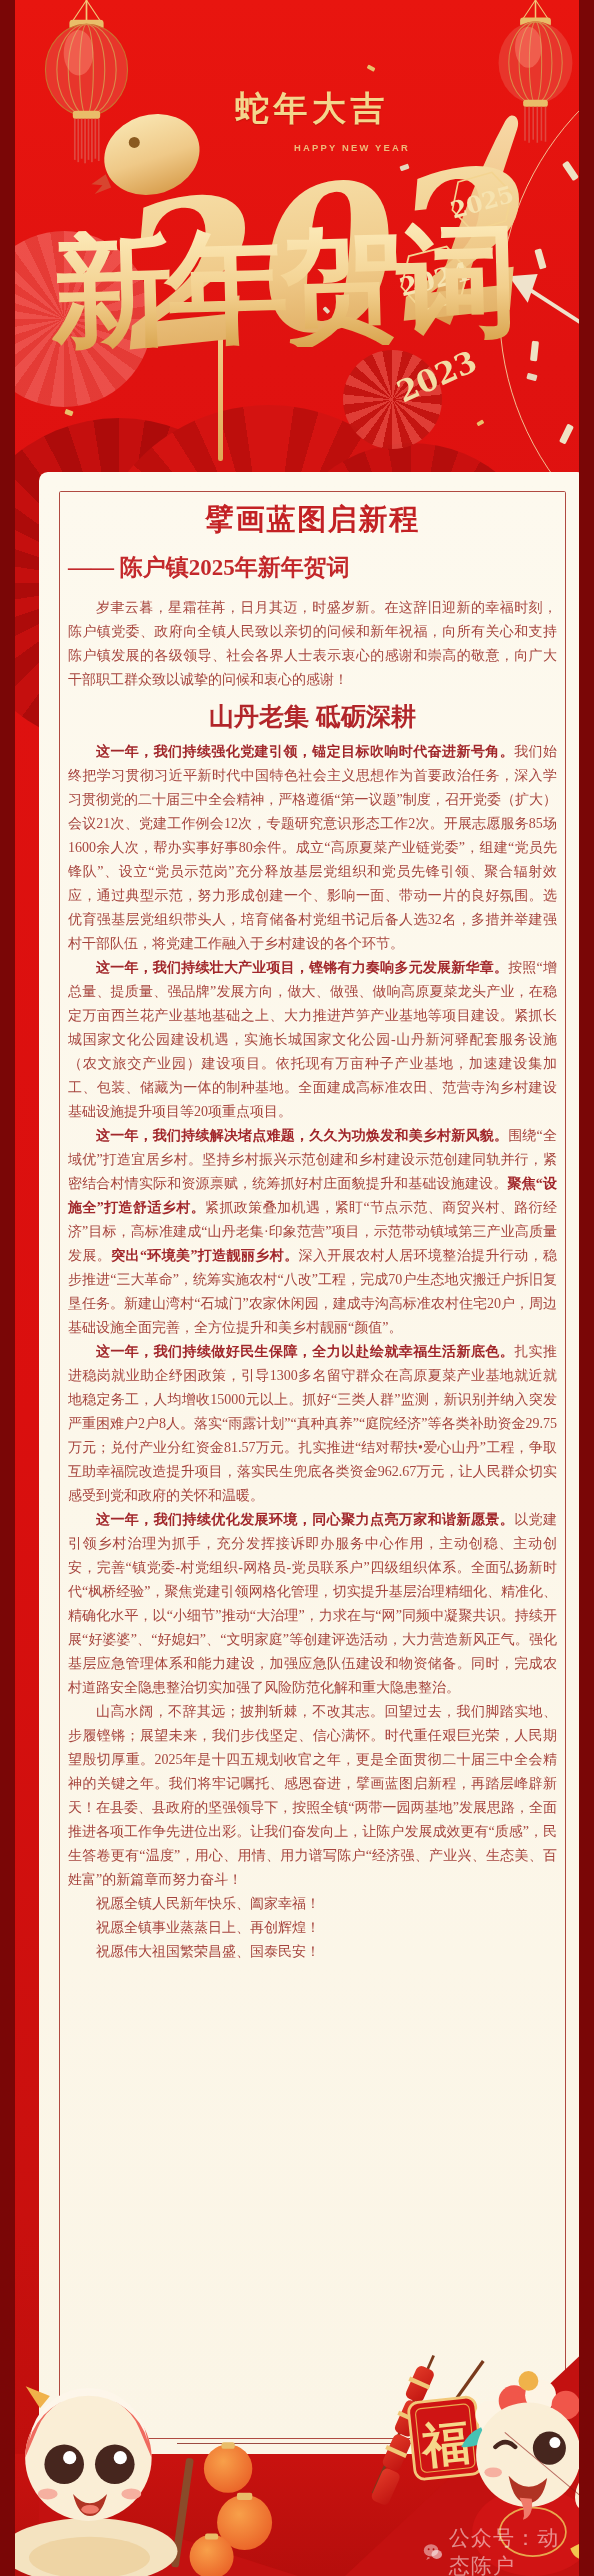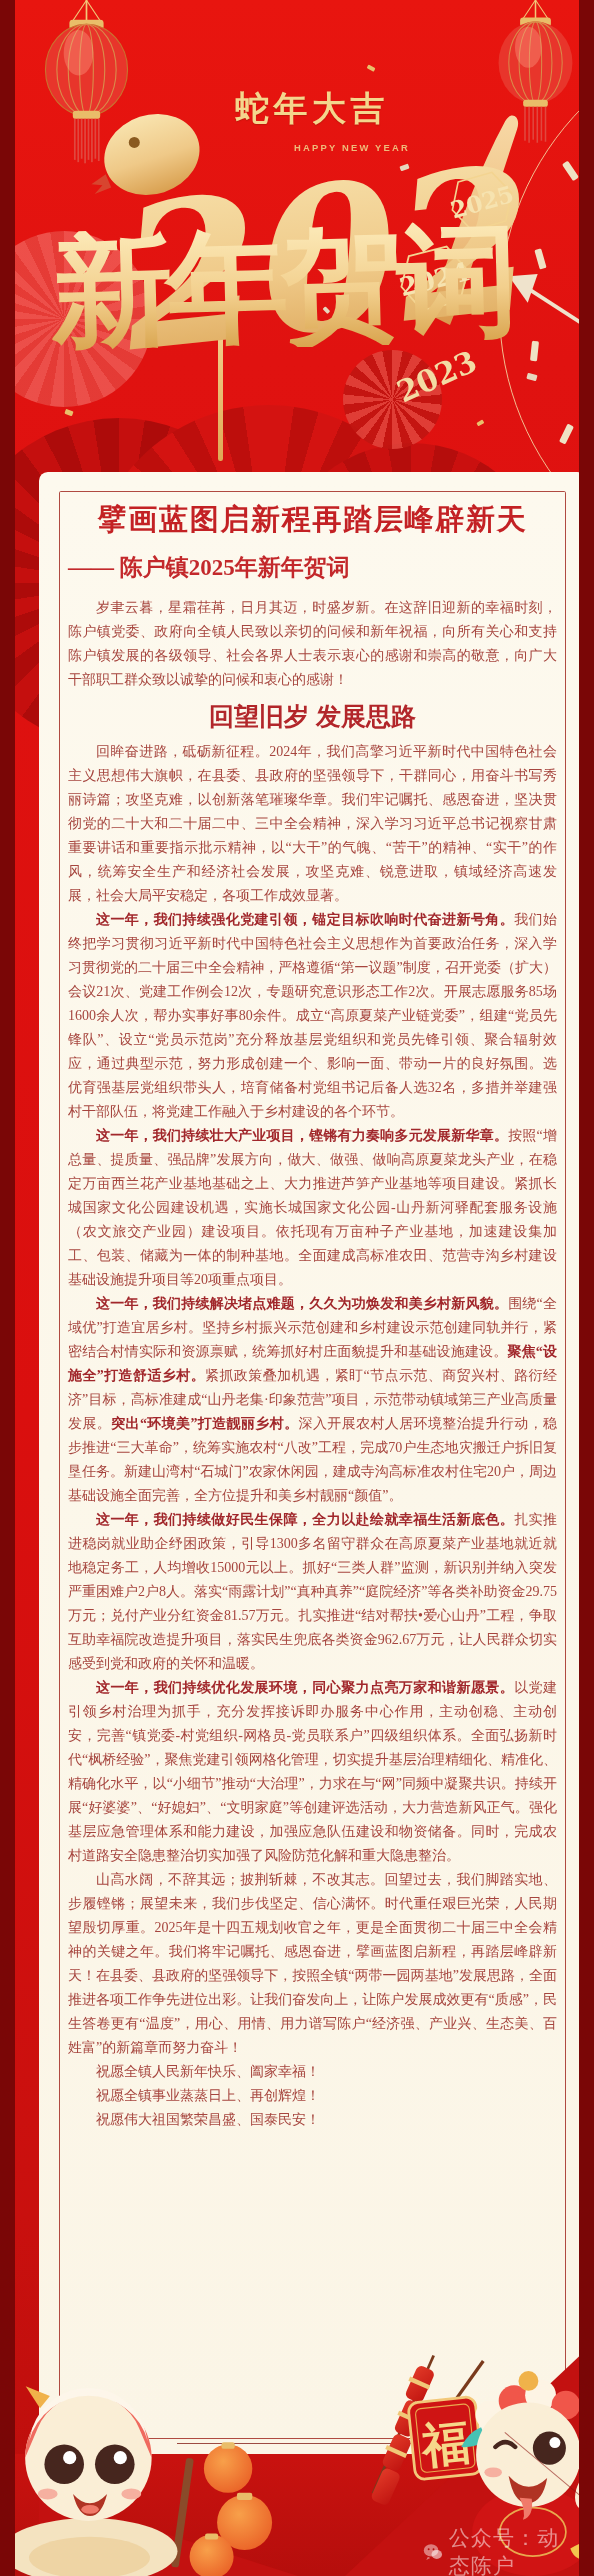--- a/index.html
+++ b/index.html
@@ -180,27 +180,25 @@
     <div class="y2023">2023</div>
 
     <div class="calli">新年贺词</div>
   </div>
 
   <div class="card">
     <div class="inner-border"></div>
     <div class="card-content">
       <div class="art-title">
         <span>擘画蓝图启新程</span>
-        <span>再踏层峰辟新天</span>
       </div>
       <div class="art-subtitle">—— 陈户镇2025年新年贺词</div>
       <div class="article" id="article-blocks">
           <p class="para"><span>岁聿云暮，星霜荏苒，日月其迈，时盛岁新。在这辞旧迎新的幸福时刻，陈户镇党委、政府向全镇人民致以亲切的问候和新年祝福，向所有关心和支持陈户镇发展的各级领导、社会各界人士表示衷心的感谢和崇高的敬意，向广大干部职工群众致以诚挚的问候和衷心的感谢！</span></p>
-          <h3 class="sec-heading">回望旧岁 发展思路</h3>
-          <p class="para"><span>回眸奋进路，砥砺新征程。2024年，我们高擎习近平新时代中国特色社会主义思想伟大旗帜，在县委、县政府的坚强领导下，干群同心，用奋斗书写秀丽诗篇；攻坚克难，以创新落笔璀璨华章。我们牢记嘱托、感恩奋进，坚决贯彻党的二十大和二十届二中、三中全会精神，深入学习习近平总书记视察甘肃重要讲话和重要指示批示精神，以“大干”的气魄、“苦干”的精神、“实干”的作风，统筹安全生产和经济社会发展，攻坚克难、锐意进取，镇域经济高速发展，社会大局平安稳定，各项工作成效显著。</span></p>
+          <h3 class="sec-heading">山丹老集 砥砺深耕</h3>
           <p class="para"><span class="b">这一年，我们持续强化党建引领，锚定目标吹响时代奋进新号角。</span><span>我们始终把学习贯彻习近平新时代中国特色社会主义思想作为首要政治任务，深入学习贯彻党的二十届三中全会精神，严格遵循“第一议题”制度，召开党委（扩大）会议21次、党建工作例会12次，专题研究意识形态工作2次。开展志愿服务85场1600余人次，帮办实事好事80余件。成立“高原夏菜产业链党委”，组建“党员先锋队”、设立“党员示范岗”充分释放基层党组织和党员先锋引领、聚合辐射效应，通过典型示范，努力形成创建一个、影响一面、带动一片的良好氛围。选优育强基层党组织带头人，培育储备村党组书记后备人选32名，多措并举建强村干部队伍，将党建工作融入于乡村建设的各个环节。</span></p>
           <p class="para"><span class="b">这一年，我们持续壮大产业项目，铿锵有力奏响多元发展新华章。</span><span>按照“增总量、提质量、强品牌”发展方向，做大、做强、做响高原夏菜龙头产业，在稳定万亩西兰花产业基地基础之上、大力推进芦笋产业基地等项目建设。紧抓长城国家文化公园建设机遇，实施长城国家文化公园-山丹新河驿配套服务设施（农文旅交产业园）建设项目。依托现有万亩种子产业基地，加速建设集加工、包装、储藏为一体的制种基地。全面建成高标准农田、范营寺沟乡村建设基础设施提升项目等20项重点项目。</span></p>
           <p class="para"><span class="b">这一年，我们持续解决堵点难题，久久为功焕发和美乡村新风貌。</span><span>围绕“全域优”打造宜居乡村。坚持乡村振兴示范创建和乡村建设示范创建同轨并行，紧密结合村情实际和资源禀赋，统筹抓好村庄面貌提升和基础设施建设。</span><span class="b">聚焦“设施全”打造舒适乡村。</span><span>紧抓政策叠加机遇，紧盯“节点示范、商贸兴村、路衍经济”目标，高标准建成“山丹老集·印象范营”项目，示范带动镇域第三产业高质量发展。</span><span class="b">突出“环境美”打造靓丽乡村。</span><span>深入开展农村人居环境整治提升行动，稳步推进“三大革命”，统筹实施农村“八改”工程，完成70户生态地灾搬迁户拆旧复垦任务。新建山湾村“石城门”农家休闲园，建成寺沟高标准农村住宅20户，周边基础设施全面完善，全方位提升和美乡村靓丽“颜值”。</span></p>
           <p class="para"><span class="b">这一年，我们持续做好民生保障，全力以赴绘就幸福生活新底色。</span><span>扎实推进稳岗就业助企纾困政策，引导1300多名留守群众在高原夏菜产业基地就近就地稳定务工，人均增收15000元以上。抓好“三类人群”监测，新识别并纳入突发严重困难户2户8人。落实“雨露计划”“真种真养”“庭院经济”等各类补助资金29.75万元；兑付产业分红资金81.57万元。扎实推进“结对帮扶•爱心山丹”工程，争取互助幸福院改造提升项目，落实民生兜底各类资金962.67万元，让人民群众切实感受到党和政府的关怀和温暖。</span></p>
           <p class="para"><span class="b">这一年，我们持续优化发展环境，同心聚力点亮万家和谐新愿景。</span><span>以党建引领乡村治理为抓手，充分发挥接诉即办服务中心作用，主动创稳、主动创安，完善“镇党委-村党组织-网格员-党员联系户”四级组织体系。全面弘扬新时代“枫桥经验”，聚焦党建引领网格化管理，切实提升基层治理精细化、精准化、精确化水平，以“小细节”推动“大治理”，力求在与“网”同频中凝聚共识。持续开展“好婆婆”、“好媳妇”、“文明家庭”等创建评选活动，大力营造新风正气。强化基层应急管理体系和能力建设，加强应急队伍建设和物资储备。同时，完成农村道路安全隐患整治切实加强了风险防范化解和重大隐患整治。</span></p>
           <p class="para"><span>山高水阔，不辞其远；披荆斩棘，不改其志。回望过去，我们脚踏实地、步履铿锵；展望未来，我们步伐坚定、信心满怀。时代重任艰巨光荣，人民期望殷切厚重。2025年是十四五规划收官之年，更是全面贯彻二十届三中全会精神的关键之年。我们将牢记嘱托、感恩奋进，擘画蓝图启新程，再踏层峰辟新天！在县委、县政府的坚强领导下，按照全镇“两带一园两基地”发展思路，全面推进各项工作争先进位出彩。让我们奋发向上，让陈户发展成效更有“质感”，民生答卷更有“温度”，用心、用情、用力谱写陈户“经济强、产业兴、生态美、百姓富”的新篇章而努力奋斗！</span></p>
           <p class="para wish"><span>祝愿全镇人民新年快乐、阖家幸福！</span></p>
           <p class="para wish"><span>祝愿全镇事业蒸蒸日上、再创辉煌！</span></p>
           <p class="para wish"><span>祝愿伟大祖国繁荣昌盛、国泰民安！</span></p>
         </div>

